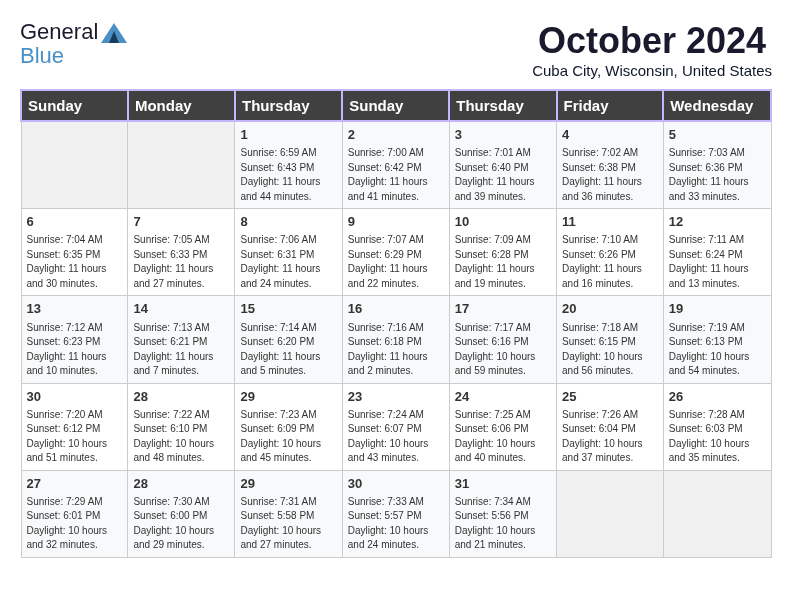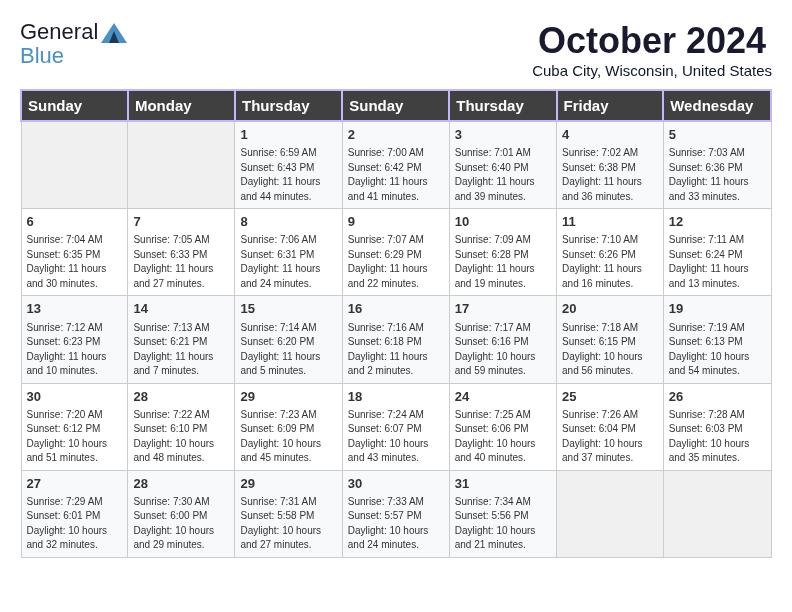--- a/index.html
+++ b/index.html
@@ -210,21 +210,21 @@
         </td>
         <td>
           <span class="day-num">28</span>
           <div class="day-info">Sunrise: 7:22 AM<br>Sunset: 6:10 PM<br>Daylight: 10 hours and 48 minutes.</div>
         </td>
         <td>
           <span class="day-num">29</span>
           <div class="day-info">Sunrise: 7:23 AM<br>Sunset: 6:09 PM<br>Daylight: 10 hours and 45 minutes.</div>
         </td>
         <td>
-          <span class="day-num">18</span>
+          <span class="day-num">23</span>
           <div class="day-info">Sunrise: 7:24 AM<br>Sunset: 6:07 PM<br>Daylight: 10 hours and 43 minutes.</div>
         </td>
         <td>
           <span class="day-num">24</span>
           <div class="day-info">Sunrise: 7:25 AM<br>Sunset: 6:06 PM<br>Daylight: 10 hours and 40 minutes.</div>
         </td>
         <td>
           <span class="day-num">25</span>
           <div class="day-info">Sunrise: 7:26 AM<br>Sunset: 6:04 PM<br>Daylight: 10 hours and 37 minutes.</div>
         </td>

